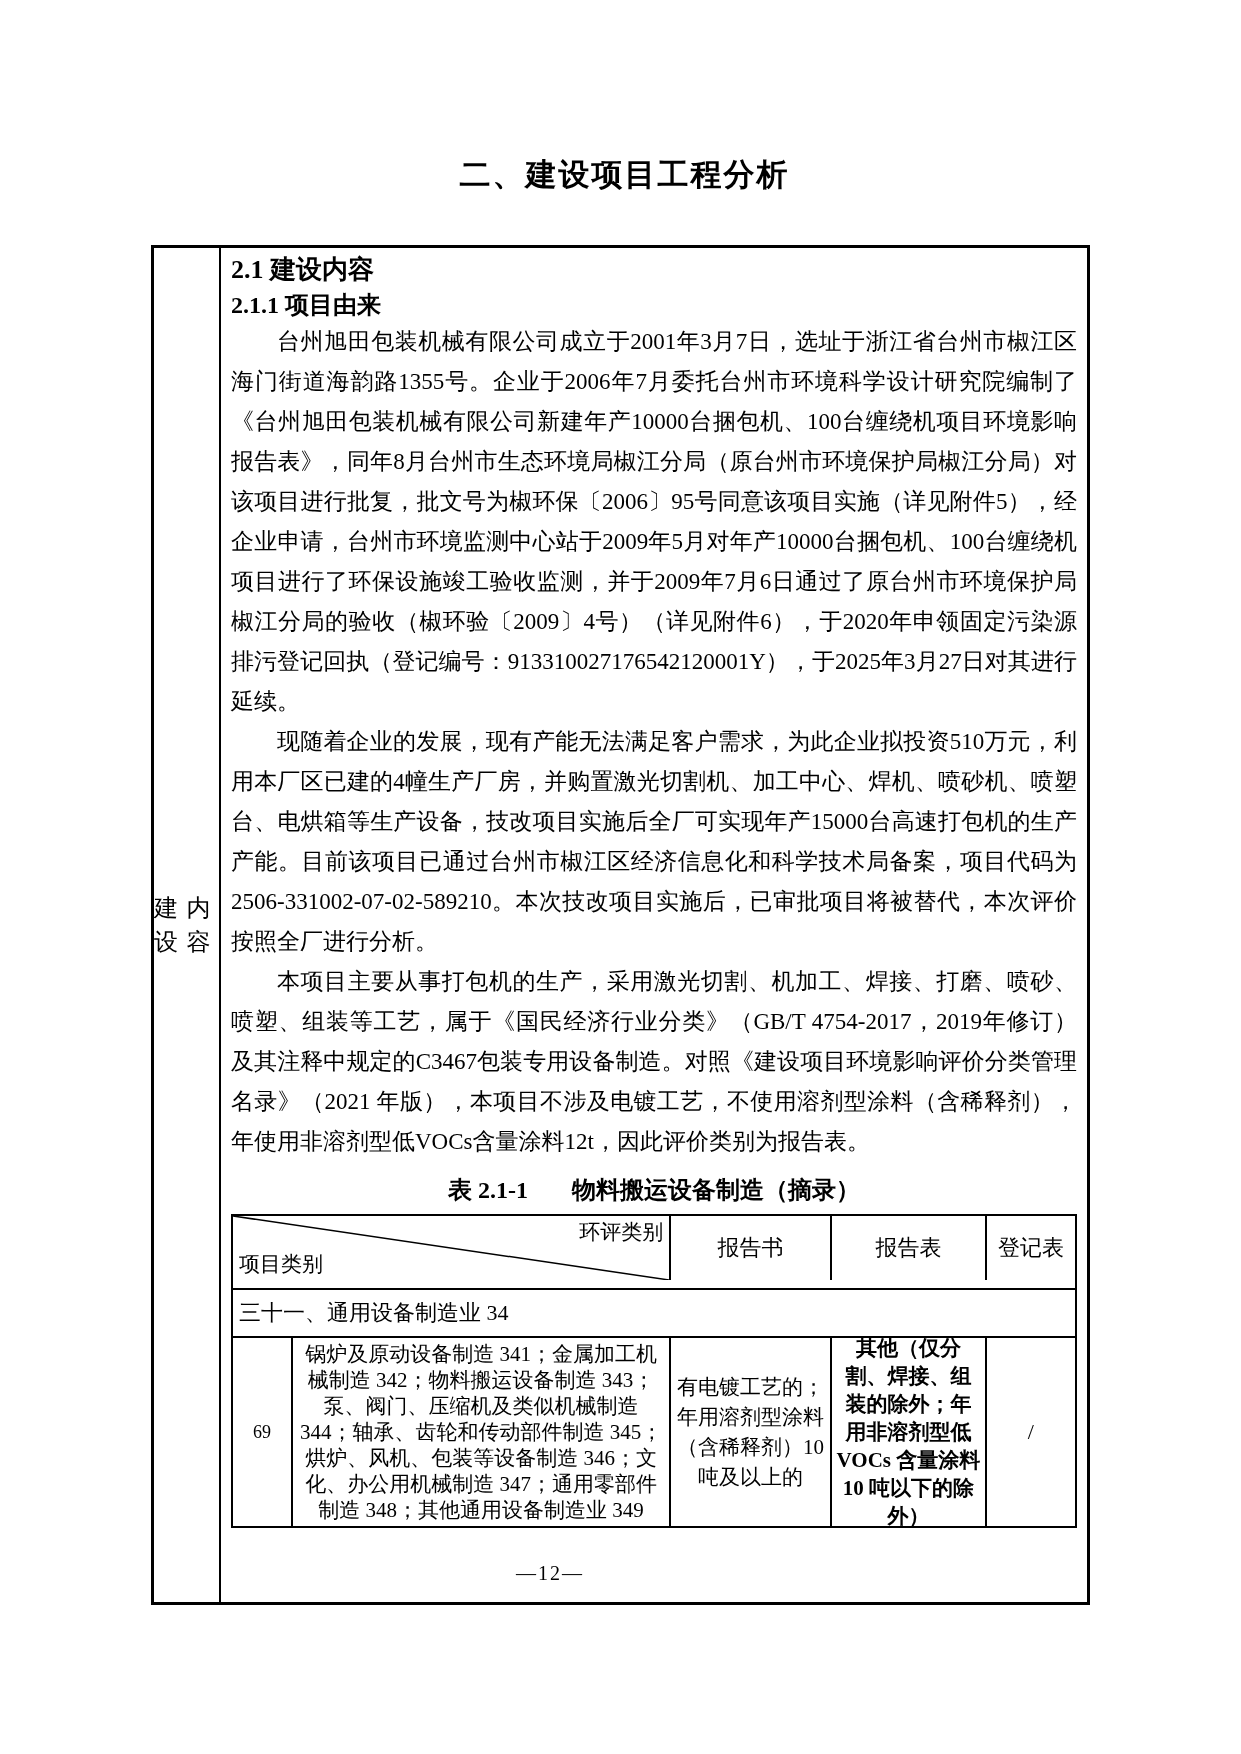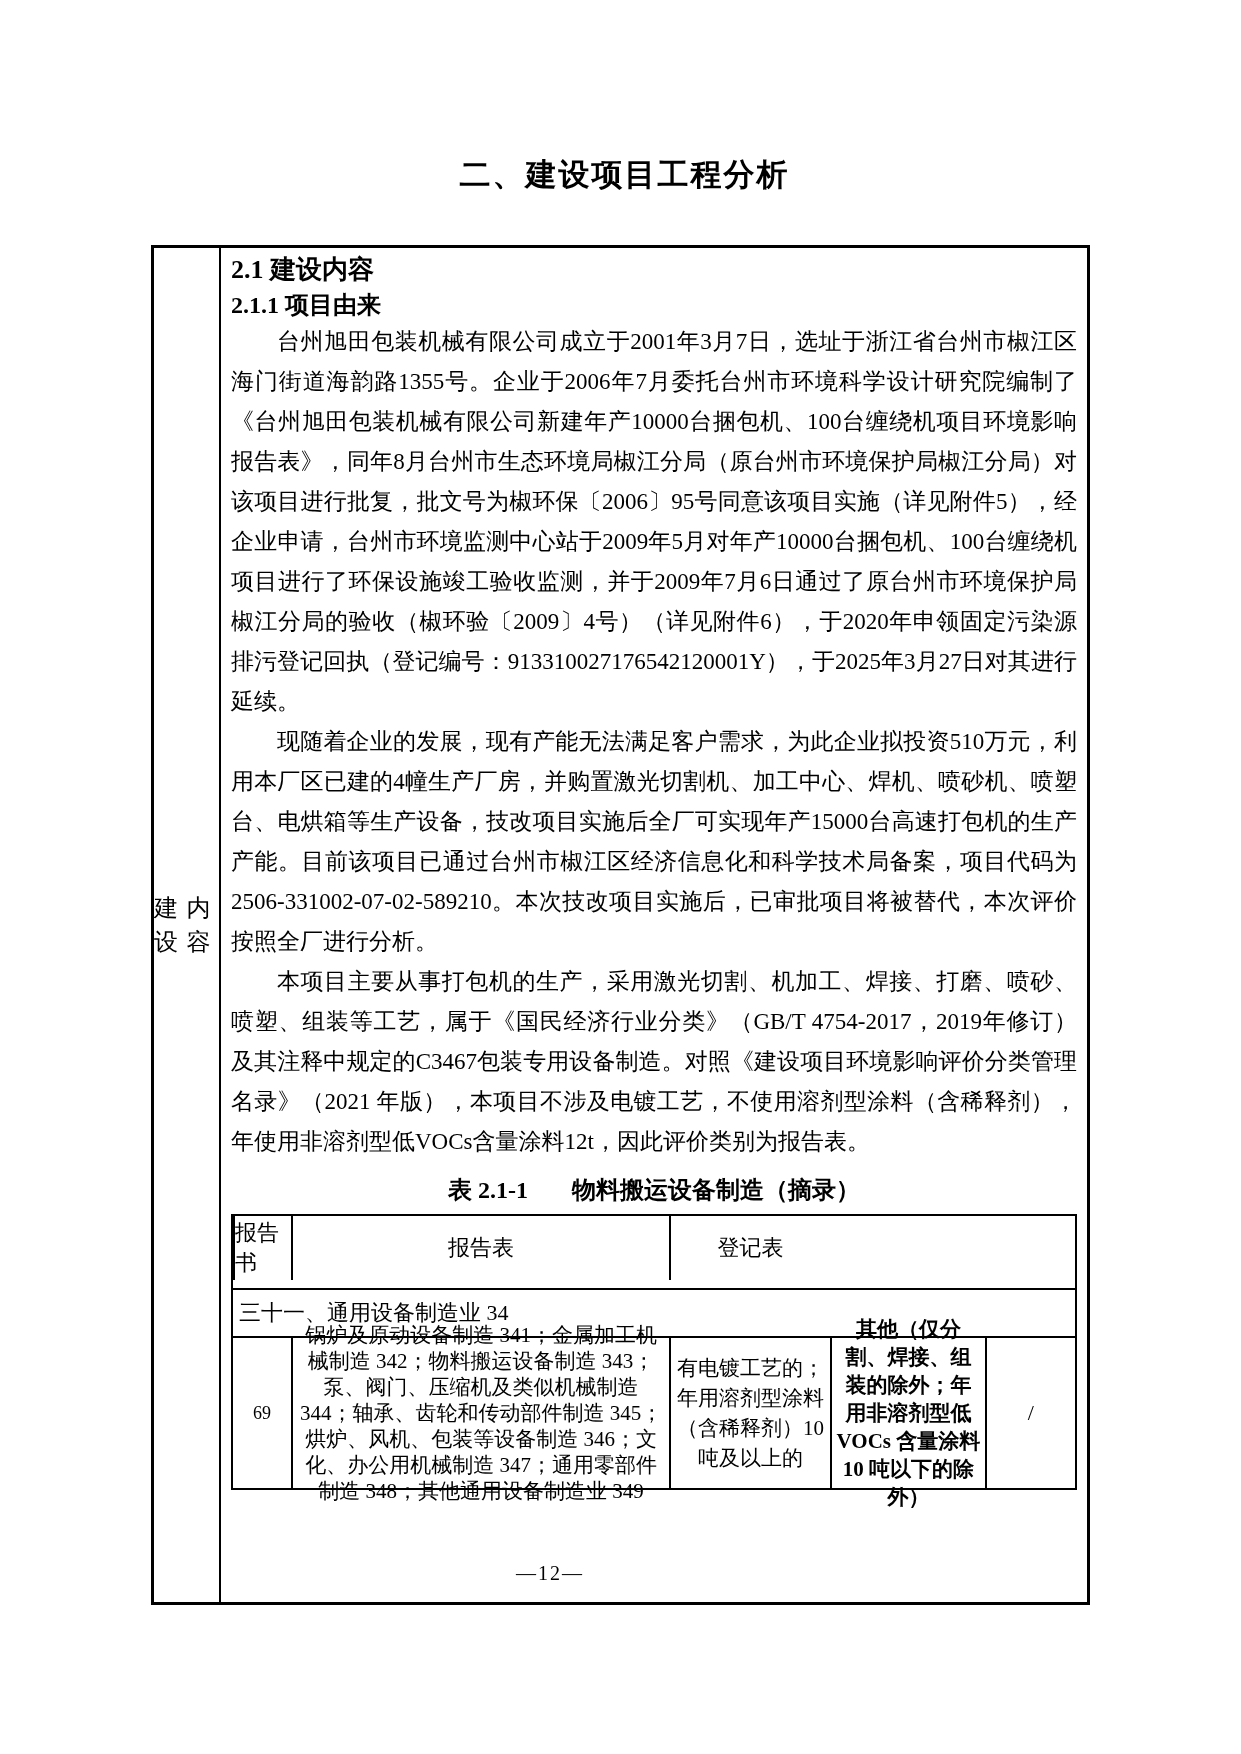--- a/index.html
+++ b/index.html
@@ -66,21 +66,21 @@
   }
   .diag-bottom{
     position:absolute;bottom:2px;left:6px;font-size:21px;
   }
   .section-row{
     grid-column:1 / 6;height:48px;
     display:flex;align-items:center;
     padding-left:6px;font-size:22px;margin-top:8px;
   }
   .data-cell{
-    height:152px;display:flex;align-items:center;justify-content:center;
+    height:190px;display:flex;align-items:center;justify-content:center;
     text-align:center;padding:2px 3px;
   }
   .cat-cell{font-size:21px;line-height:26px;}
   .book-cell{font-size:21px;line-height:30px;}
   .form-cell{font-size:21px;line-height:28px;font-weight:bold;}
   .reg-cell{font-size:22px;}
   .id-cell{font-size:18px;}
   .page-number{
     position:absolute;top:1562px;left:0;width:1100px;
     text-align:center;font-size:20px;letter-spacing:2px;
@@ -108,20 +108,27 @@
       <p class="para">台州旭田包装机械有限公司成立于2001年3月7日，选址于浙江省台州市椒江区海门街道海韵路1355号。企业于2006年7月委托台州市环境科学设计研究院编制了《台州旭田包装机械有限公司新建年产10000台捆包机、100台缠绕机项目环境影响报告表》，同年8月台州市生态环境局椒江分局（原台州市环境保护局椒江分局）对该项目进行批复，批文号为椒环保〔2006〕95号同意该项目实施（详见附件5），经企业申请，台州市环境监测中心站于2009年5月对年产10000台捆包机、100台缠绕机项目进行了环保设施竣工验收监测，并于2009年7月6日通过了原台州市环境保护局椒江分局的验收（椒环验〔2009〕4号）（详见附件6），于2020年申领固定污染源排污登记回执（登记编号：913310027176542120001Y），于2025年3月27日对其进行延续。</p>
       <p class="para">现随着企业的发展，现有产能无法满足客户需求，为此企业拟投资510万元，利用本厂区已建的4幢生产厂房，并购置激光切割机、加工中心、焊机、喷砂机、喷塑台、电烘箱等生产设备，技改项目实施后全厂可实现年产15000台高速打包机的生产产能。目前该项目已通过台州市椒江区经济信息化和科学技术局备案，项目代码为2506-331002-07-02-589210。本次技改项目实施后，已审批项目将被替代，本次评价按照全厂进行分析。</p>
       <p class="para">本项目主要从事打包机的生产，采用激光切割、机加工、焊接、打磨、喷砂、喷塑、组装等工艺，属于《国民经济行业分类》（GB/T 4754-2017，2019年修订）及其注释中规定的C3467包装专用设备制造。对照《建设项目环境影响评价分类管理名录》（2021 年版），本项目不涉及电镀工艺，不使用溶剂型涂料（含稀释剂），年使用非溶剂型低VOCs含量涂料12t，因此评价类别为报告表。</p>
 
       <div class="tbl-caption">
         <span class="cap-label">表 2.1-1</span><span>物料搬运设备制造（摘录）</span>
       </div>
 
       <div class="env-table">
 
+        <div class="cell diag-cell">
+          <svg viewBox="0 0 100 100" preserveAspectRatio="none">
+            <line x1="0" y1="0" x2="100" y2="100" stroke="#000" stroke-width="1.5" vector-effect="non-scaling-stroke"></line>
+          </svg>
+          <span class="diag-top">环评类别</span>
+          <span class="diag-bottom">项目类别</span>
+        </div>
         <div class="cell hdr bL">报告书</div>
         <div class="cell hdr bL">报告表</div>
         <div class="cell hdr bL">登记表</div>
 
         <div class="cell section-row bT">三十一、通用设备制造业 34</div>
 
         <div class="cell data-cell id-cell bT">69</div>
         <div class="cell data-cell cat-cell bT bL">锅炉及原动设备制造 341；金属加工机械制造 342；物料搬运设备制造 343；泵、阀门、压缩机及类似机械制造 344；轴承、齿轮和传动部件制造 345；烘炉、风机、包装等设备制造 346；文化、办公用机械制造 347；通用零部件制造 348；其他通用设备制造业 349</div>
         <div class="cell data-cell book-cell bT bL">有电镀工艺的；年用溶剂型涂料（含稀释剂）10 吨及以上的</div>
         <div class="cell data-cell form-cell bT bL">其他（仅分割、焊接、组装的除外；年用非溶剂型低 VOCs 含量涂料 10 吨以下的除外）</div>

